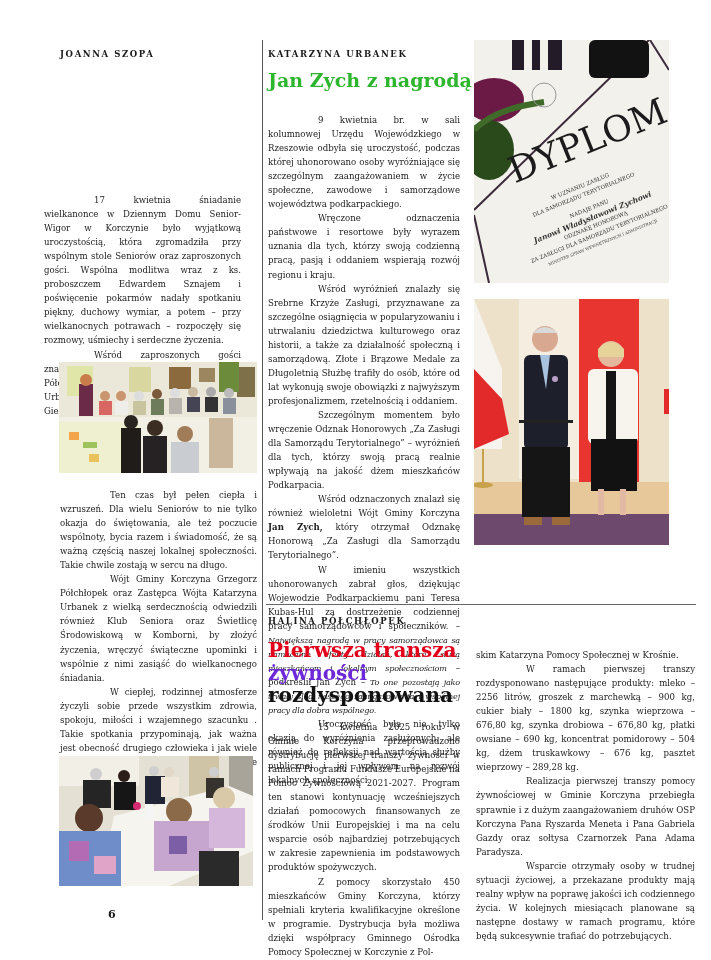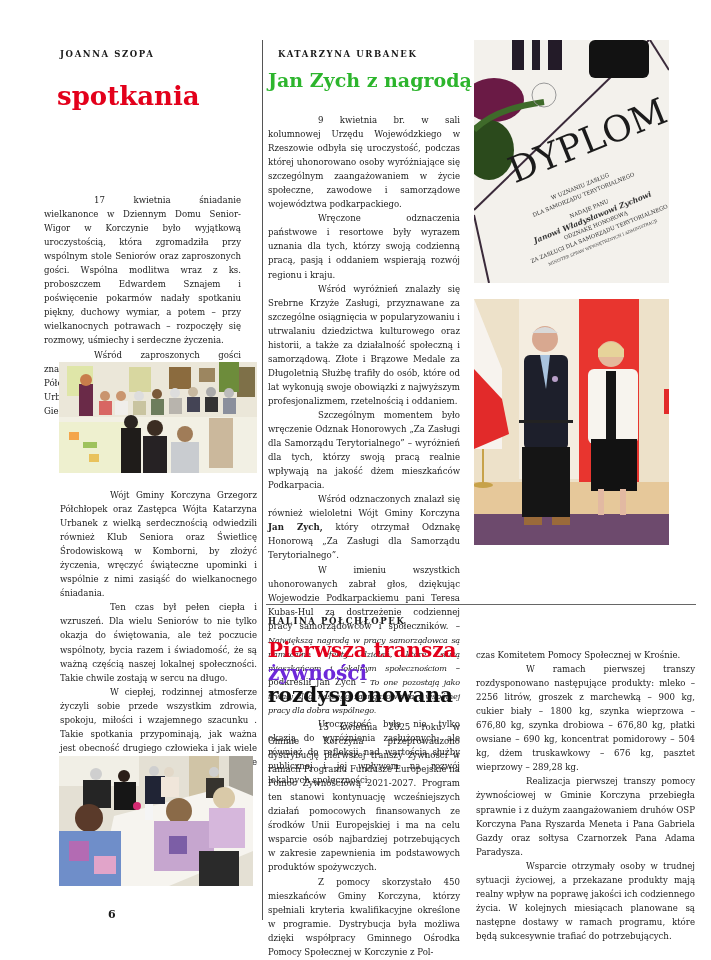--- a/index.html
+++ b/index.html
@@ -16,21 +16,20 @@
   .hline { position:absolute; background:#666; }
   .pagenum { position:absolute; font-weight:bold; font-size:11px; }
   i.q { font-style:italic; font-size:8.1px; letter-spacing:-0.2px; }
 </style>
 </head>
 <body>
 
 <div class="byline" style="left:60px;top:49px;">JOANNA SZOPA</div>
 
 <div class="title" style="left:57px;top:82px;font-size:26px;">
-  <div style="color:#e3001b;">spotkania</div>
 </div>
 
 <div class="col" style="left:44px;top:193px;width:197px;">
   <p>17 kwietnia śniadanie wielkanonce w Dziennym Domu Senior-Wigor w Korczynie było wyjątkową uroczystością, która zgromadziła przy wspólnym stole Seniorów oraz zaproszonych gości. Wspólna modlitwa wraz z ks. proboszczem Edwardem Sznajem i poświęcenie pokarmów nadały spotkaniu piękny, duchowy wymiar, a potem – przy wielkanocnych potrawach – rozpoczęły się rozmowy, uśmiechy i serdeczne życzenia.</p>
   <p>Wśród zaproszonych gości znaleźli się: Wójt Gminy Korczyna Grzegorz Półchłopek, Zastępca Wójta Katarzyna Urbanek, Skarbnik Gminy Aneta Wilusz-Gierlach,</p>
 </div>
 
 <div class="photo" style="left:59px;top:362px;width:198px;height:111px;background:#e9e6da;">
   <svg width="198" height="111" viewBox="0 0 198 111">
     <rect x="0" y="0" width="198" height="111" fill="#ebe7d9"></rect>
@@ -67,22 +66,22 @@
     <circle cx="126" cy="72" r="8" fill="#a07c58"></circle>
       <rect x="112" y="80" width="28" height="31" fill="#c9ccd0"></rect>
     <rect x="150" y="56" width="24" height="50" fill="#cbb89c"></rect>
     <rect x="10" y="70" width="10" height="8" fill="#f4a54a"></rect>
     <rect x="24" y="80" width="14" height="6" fill="#9ec25c"></rect>
     <rect x="30" y="92" width="10" height="8" fill="#e9c25c"></rect>
   </svg>
 </div>
 
 <div class="col" style="left:60px;top:488px;width:197px;">
+  <p>Ten czas był pełen ciepła i wzruszeń. Dla wielu Seniorów to nie tylko okazja do świętowania, ale też poczucie wspólnoty, bycia razem i świadomość, że są ważną częścią naszej lokalnej społeczności. Takie chwile zostają w sercu na długo.</p>
   <p>Wójt Gminy Korczyna Grzegorz Półchłopek oraz Zastępca Wójta Katarzyna Urbanek z wielką serdecznością odwiedzili również Klub Seniora oraz Świetlicę Środowiskową w Komborni, by złożyć życzenia, wręczyć świąteczne upominki i wspólnie z nimi zasiąść do wielkanocnego śniadania.</p>
-  <p>Ten czas był pełen ciepła i wzruszeń. Dla wielu Seniorów to nie tylko okazja do świętowania, ale też poczucie wspólnoty, bycia razem i świadomość, że są ważną częścią naszej lokalnej społeczności. Takie chwile zostają w sercu na długo.</p>
   <p>W ciepłej, rodzinnej atmosferze życzyli sobie przede wszystkim zdrowia, spokoju, miłości i wzajemnego szacunku . Takie spotkania przypominają, jak ważna jest obecność drugiego człowieka i jak wiele radości może dać wspólne celebrowanie świąt.</p>
 </div>
 
 <div class="photo" style="left:59px;top:756px;width:194px;height:130px;background:#d9d6cc;">
   <svg width="194" height="130" viewBox="0 0 194 130">
     <rect x="0" y="0" width="194" height="130" fill="#e4e0d4"></rect>
     <rect x="0" y="0" width="80" height="30" fill="#f1efe6"></rect>
     <rect x="130" y="0" width="30" height="45" fill="#d0c4a6"></rect>
     <rect x="170" y="0" width="24" height="40" fill="#a8a49a"></rect>
     <polygon points="55,60 170,30 194,40 194,95 110,130 40,130" fill="#f6f4ef"></polygon>
@@ -108,21 +107,21 @@
     <rect x="140" y="95" width="40" height="35" fill="#2a2a2a"></rect>
     <rect x="86" y="48" width="8" height="16" fill="#f5f5f5"></rect>
     <circle cx="78" cy="50" r="4" fill="#d42a72"></circle>
   </svg>
 </div>
 
 <div class="pagenum" style="left:108px;top:908px;">6</div>
 
 <div class="vline" style="left:262px;top:40px;width:1px;height:880px;"></div>
 
-<div class="byline" style="left:268px;top:49px;margin-left:10px;">KATARZYNA URBANEK</div>
+<div class="byline" style="left:268px;top:49px;">KATARZYNA URBANEK</div>
 <div class="title" style="left:268px;top:70px;font-size:19px;color:#2db52d;">Jan Zych z nagrodą!</div>
 
 <div class="col" style="left:268px;top:113px;width:192px;">
   <p>9 kwietnia br. w sali kolumnowej Urzędu Wojewódzkiego w Rzeszowie odbyła się uroczystość, podczas której uhonorowano osoby wyróżniające się szczególnym zaangażowaniem w życie społeczne, zawodowe i samorządowe województwa podkarpackiego.</p>
   <p>Wręczone odznaczenia państwowe i resortowe były wyrazem uznania dla tych, którzy swoją codzienną pracą, pasją i oddaniem wspierają rozwój regionu i kraju.</p>
   <p>Wśród wyróżnień znalazły się Srebrne Krzyże Zasługi, przyznawane za szczególne osiągnięcia w popularyzowaniu i utrwalaniu dziedzictwa kulturowego oraz historii, a także za działalność społeczną i samorządową. Złote i Brązowe Medale za Długoletnią Służbę trafiły do osób, które od lat wykonują swoje obowiązki z najwyższym profesjonalizmem, rzetelnością i oddaniem.</p>
   <p>Szczególnym momentem było wręczenie Odznak Honorowych „Za Zasługi dla Samorządu Terytorialnego” – wyróżnień dla tych, którzy swoją pracą realnie wpływają na jakość dżem mieszkańców Podkarpacia.</p>
   <p><span>Wśród odznaczonych znalazł się również wieloletni Wójt Gminy Korczyna </span><b>Jan Zych,</b><span> który otrzymał Odznakę Honorową „Za Zasługi dla Samorządu Terytorialnego”.</span></p>
   <p><span>W imieniu wszystkich uhonorowanych zabrał głos, dziękując Wojewodzie Podkarpackiemu pani Teresa Kubas-Hul za dostrzeżenie codziennej pracy samorządowców i społeczników. – </span><i class="q">Największą nagrodą w pracy samorządowca są namacalne efekty działań, które służą mieszkańcom i lokalnym społecznościom</i><span> – podkreślił Jan Zych – </span><i class="q">To one pozostają jako trwały ślad naszego zaangażowania i wspólnej pracy dla dobra wspólnego.</i></p>
   <p>Uroczystość była nie tylko okazją do wyróżnienia zasłużonych, ale również do refleksji nad wartością służby publicznej i jej wpływem na rozwój lokalnych społeczności.</p>
@@ -194,17 +193,17 @@
   <div style="color:#6d28d9;">żywności</div>
   <div style="color:#111;">rozdysponowana</div>
 </div>
 
 <div class="col" style="left:268px;top:720px;width:192px;">
   <p>15 kwietnia 2025 roku w Gminie Korczyna przeprowadzono dystrybucję pierwszej transzy żywności w ramach Programu Fundusze Europejskie na Pomoc Żywnościową 2021-2027. Program ten stanowi kontynuację wcześniejszych działań pomocowych finansowanych ze środków Unii Europejskiej i ma na celu wsparcie osób najbardziej potrzebujących w zakresie zapewnienia im podstawowych produktów spożywczych.</p>
   <p>Z pomocy skorzystało 450 mieszkańców Gminy Korczyna, którzy spełniali kryteria kwalifikacyjne określone w programie. Dystrybucja była możliwa dzięki współpracy Gminnego Ośrodka Pomocy Społecznej w Korczynie z Pol-</p>
 </div>
 
 <div class="col" style="left:476px;top:648px;width:219px;">
-  <p class="noindent">czas Komitetem Pomocy Społecznej w Krośnie.</p>
+  <p class="noindent">skim Katarzyna Pomocy Społecznej w Krośnie.</p>
   <p>W ramach pierwszej transzy rozdysponowano następujące produkty: mleko – 2256 litrów, groszek z marchewką – 900 kg, cukier biały – 1800 kg, szynka wieprzowa – 676,80 kg, szynka drobiowa – 676,80 kg, płatki owsiane – 690 kg, koncentrat pomidorowy – 504 kg, dżem truskawkowy – 676 kg, pasztet wieprzowy – 289,28 kg.</p>
   <p>Realizacja pierwszej transzy pomocy żywnościowej w Gminie Korczyna przebiegła sprawnie i z dużym zaangażowaniem druhów OSP Korczyna Pana Ryszarda Meneta i Pana Gabriela Gazdy oraz sołtysa Czarnorzek Pana Adama Paradysza.</p>
   <p>Wsparcie otrzymały osoby w trudnej sytuacji życiowej, a przekazane produkty mają realny wpływ na poprawę jakości ich codziennego życia. W kolejnych miesiącach planowane są następne dostawy w ramach programu, które będą sukcesywnie trafiać do potrzebujących.</p>
 </div>
 
 </body></html>

